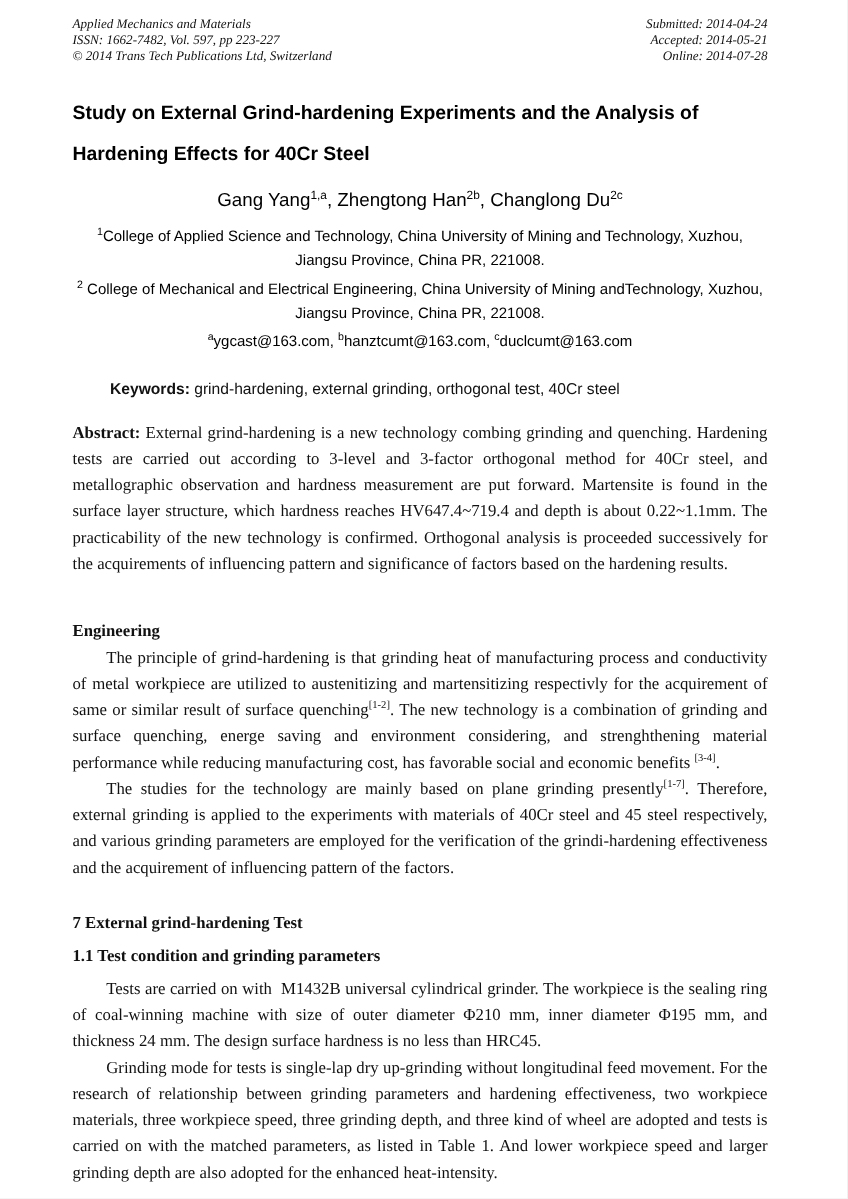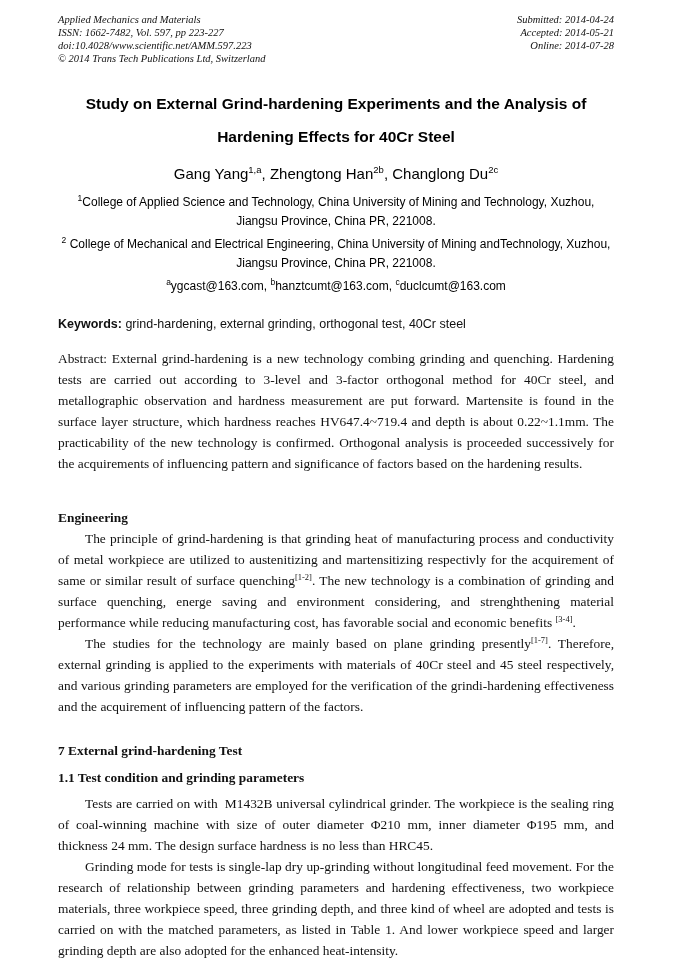--- a/index.html
+++ b/index.html
@@ -24,21 +24,20 @@
     white-space:nowrap;
   }
   .mast-right { text-align:right; }
   
   .title {
     margin:22px 0 0 0;
     font-family:"Liberation Sans", sans-serif;
     font-weight:bold;
     font-size:15.5px;
     line-height:33px;
-    text-align:center;
     color:#000;
   }
   .title .tline { display:block; }
   
   .authors {
     margin-top:11px;
     text-align:center;
     font-family:"Liberation Sans", sans-serif;
     font-size:15px;
     color:#000;
@@ -55,30 +54,30 @@
     color:#000;
   }
   .affil sup, .emails sup { font-size:8.5px; }
   
   .keywords {
     margin:20px 0 0 0;
     font-family:"Liberation Sans", sans-serif;
     font-size:12.5px;
     line-height:17px;
   }
-  .keywords b { font-weight:bold; }
+  .keywords b { font-weight:bold;margin-left:30px; }
   
   .body-par {
     margin:0;
     font-size:13.4px;
     line-height:21px;
     text-align:justify;
   }
   .abstract { margin-top:15px; }
-  .abstract b { font-weight:normal; }
+  .abstract b { font-weight:bold; }
   .indent { text-indent:27px; }
   sup.ref { font-size:8.5px; line-height:0; }
   .heading {
     font-size:13.4px;
     font-weight:bold;
     line-height:20px;
     margin:0;
   }
   .intro-heading { margin-top:34px; }
   .s1-heading { margin-top:24px; }
@@ -86,21 +85,20 @@
 </style>
 </head>
 <body>
 
 <div class="page">
 
   <header class="masthead">
     <div class="mast-left">
       <div>Applied Mechanics and Materials</div>
       <div>ISSN: 1662-7482, Vol. 597, pp 223-227</div>
-      <div>doi:10.4028/www.scientific.net/AMM.597.223</div>
       <div>© 2014 Trans Tech Publications Ltd, Switzerland</div>
     </div>
     <div class="mast-right">
       <div>Submitted: 2014-04-24</div>
       <div>Accepted: 2014-05-21</div>
       <div>Online: 2014-07-28</div>
     </div>
   </header>
 
   <h1 class="title">

